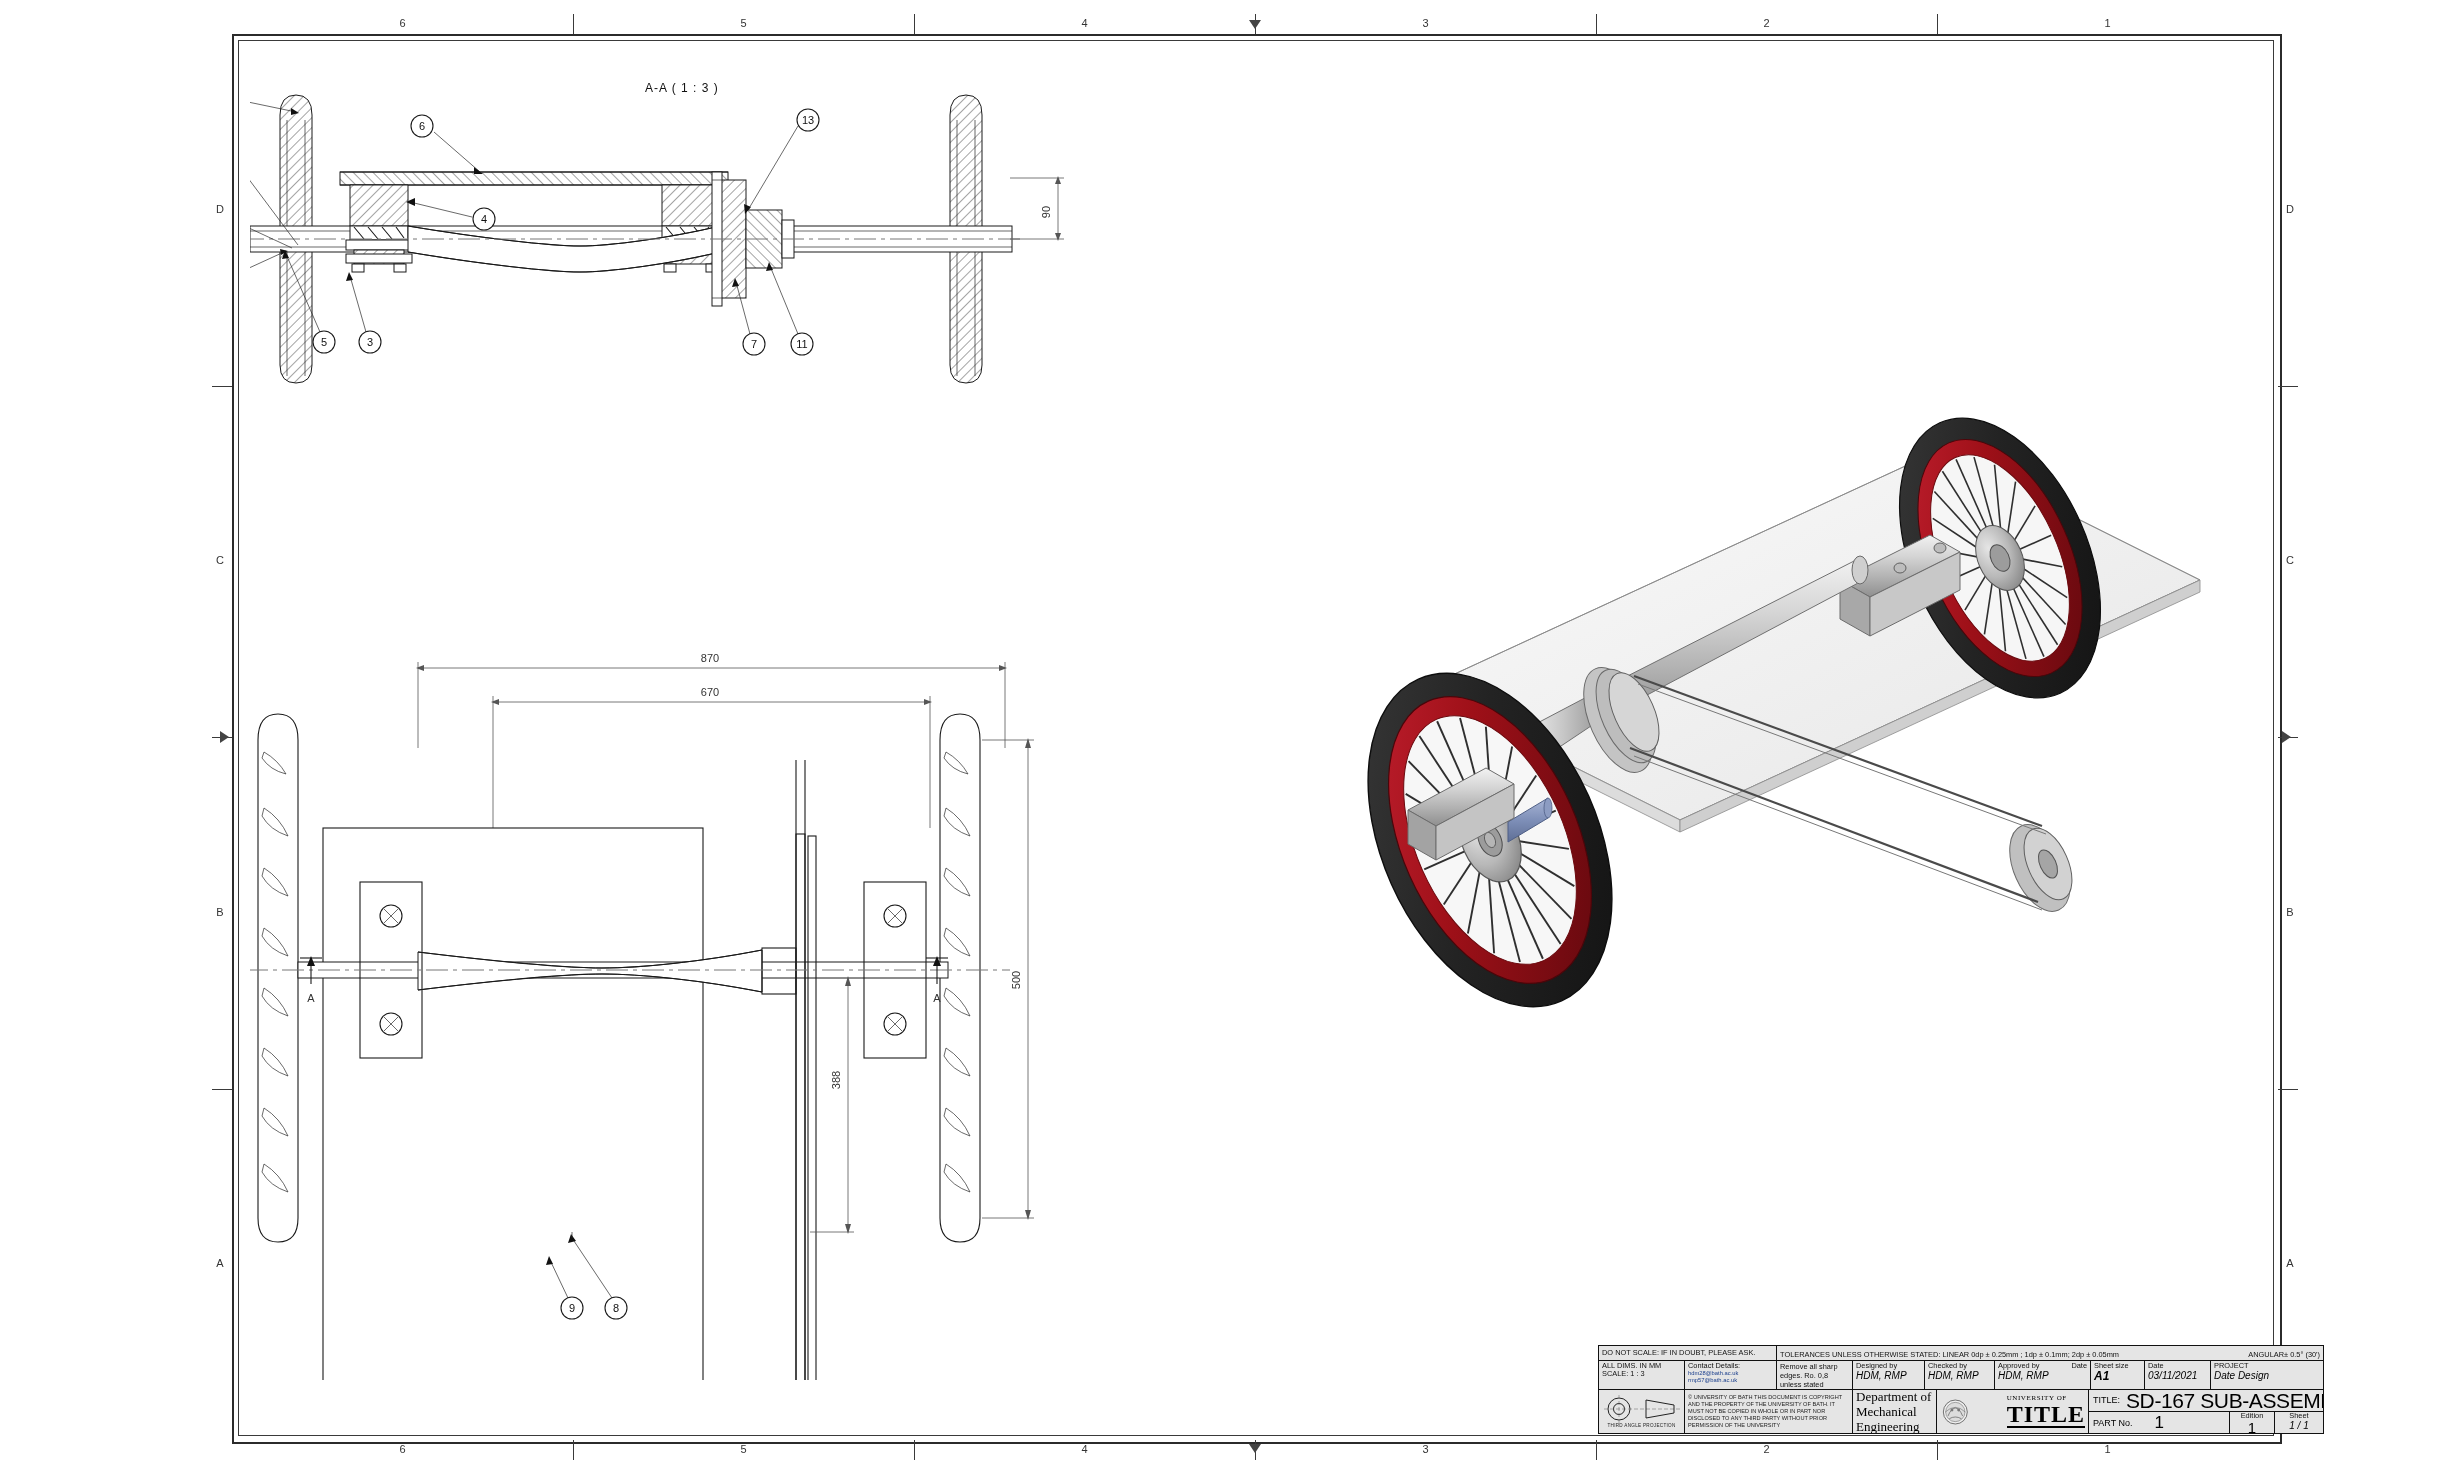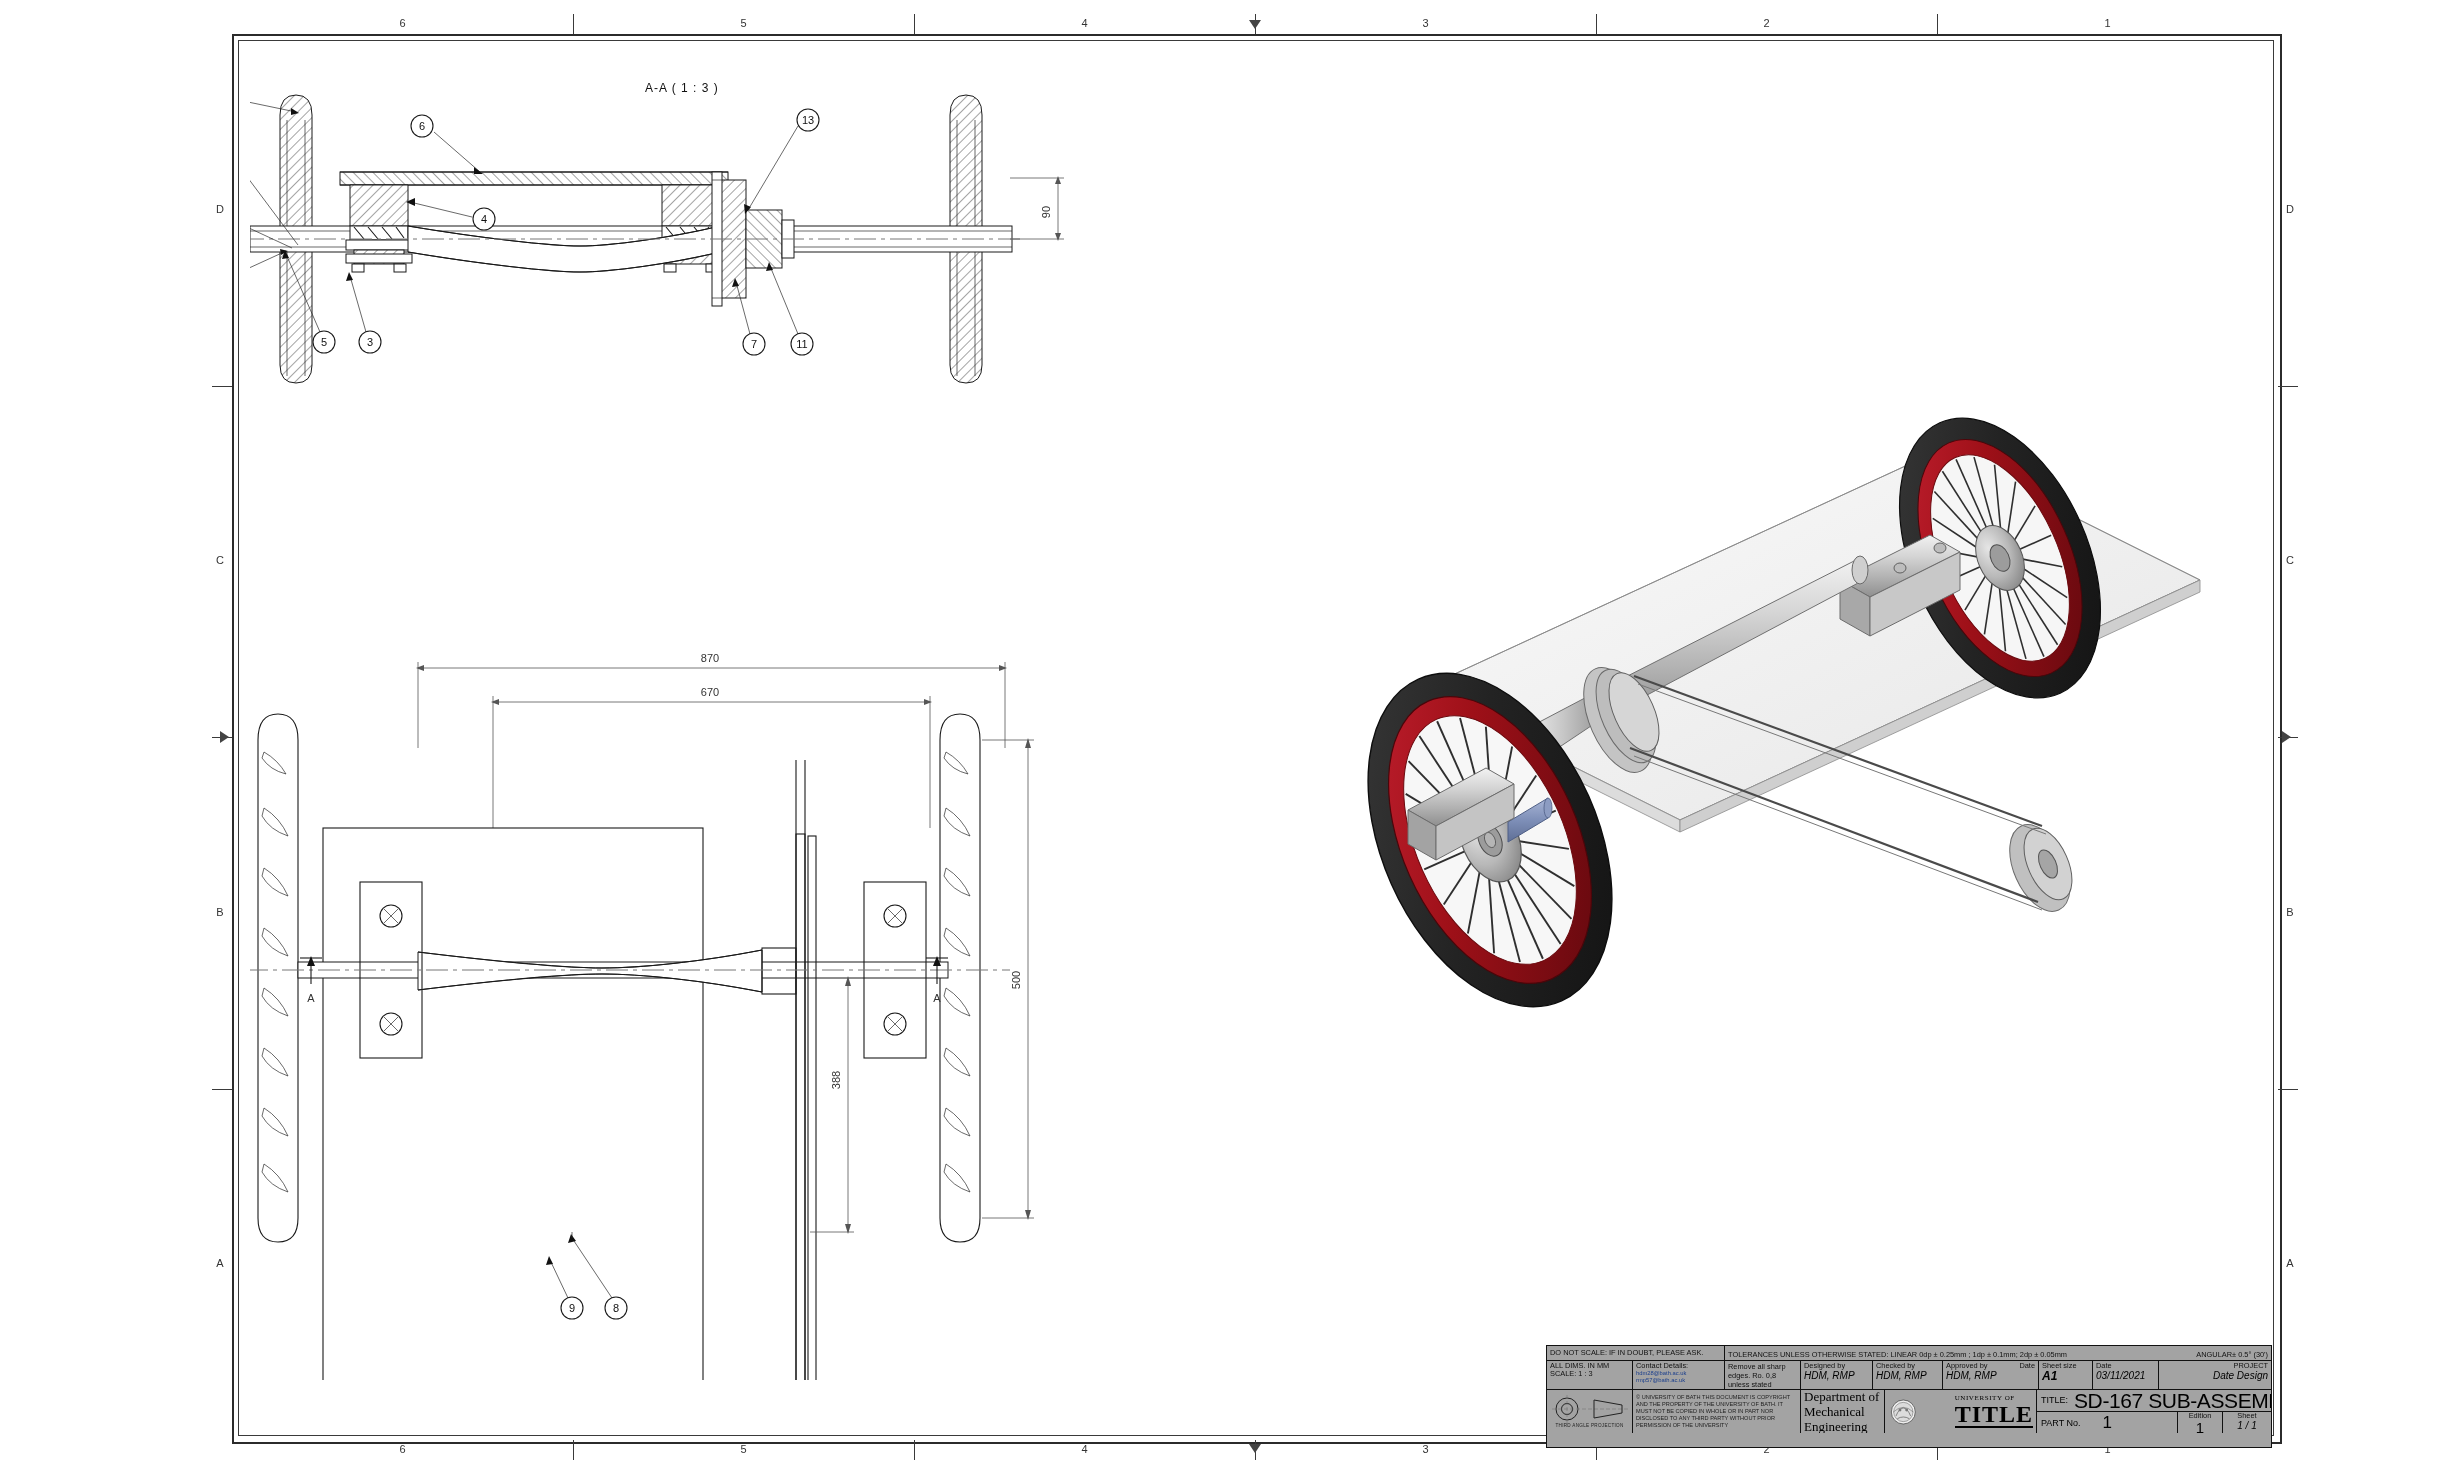--- a/index.html
+++ b/index.html
@@ -31,22 +31,22 @@
   .hatch-a{fill:url(#hatchA);stroke:#1a1a1a;stroke-width:1;}
   .hatch-b{fill:url(#hatchB);stroke:#1a1a1a;stroke-width:1;}
   .white{fill:#ffffff;stroke:#1a1a1a;stroke-width:1;}
   .centerline{fill:none;stroke:#777;stroke-width:1;stroke-dasharray:22 5 4 5;}
   .balloon circle{fill:#fff;stroke:#1a1a1a;stroke-width:1.1;}
   .balloon text{font-family:"Liberation Sans",sans-serif;font-size:11px;text-anchor:middle;fill:#111;}
   .dimtxt{font-family:"Liberation Sans",sans-serif;font-size:11px;fill:#333;text-anchor:middle;}
   .viewlabel{font-family:"Liberation Sans",sans-serif;font-size:12px;fill:#111;letter-spacing:1px;}
 
   
-  .tb{position:absolute;left:1546px;top:1345px;width:726px;height:103px;
-      border:1.4px solid #111;background:#a3a3a3;font-size:9px;line-height:1.12;box-sizing:border-box;}
+  .tb{position:absolute;left:1598px;top:1345px;width:726px;height:89px;
+      border:1.4px solid #111;background:#e5e5e5;font-size:9px;line-height:1.12;box-sizing:border-box;}
   .tb .row{display:flex;box-sizing:border-box;}
   .tb .cell{border-right:1px solid #111;padding:1px 3px;box-sizing:border-box;position:relative;overflow:hidden;}
   .tb .cell:last-child{border-right:none;}
   .tb .r1{height:15px;border-bottom:1px solid #111;}
   .tb .r2{height:29px;border-bottom:1px solid #111;}
   .tb .r3{height:43px;}
   .lbl{font-size:7.4px;color:#111;white-space:nowrap;}
   .val{font-size:10px;color:#000;white-space:nowrap;font-style:italic;}
   .valbig{font-size:12px;font-weight:bold;}
   .tiny{font-size:5.6px;line-height:1.24;color:#222;}
@@ -557,21 +557,21 @@
         <div class="val">HDM, RMP</div>
       </div>
       <div class="cell" style="width:54px;">
         <div class="lbl">Sheet size</div>
         <div class="val valbig">A1</div>
       </div>
       <div class="cell" style="width:66px;">
         <div class="lbl">Date</div>
         <div class="val">03/11/2021</div>
       </div>
-      <div class="cell" style="flex:1;text-align:right;">
+      <div class="cell" style="flex:1;">
         <div class="lbl">PROJECT</div>
         <div class="val">Date Design</div>
       </div>
     </div>
 
     <div class="row r3">
 
       <div class="cell" style="width:86px;display:flex;flex-direction:column;align-items:center;justify-content:center;">
         <svg width="80" height="28" viewBox="0 0 80 28">
           <circle cx="17" cy="14" r="11" fill="none" stroke="#222" stroke-width="1"></circle>

